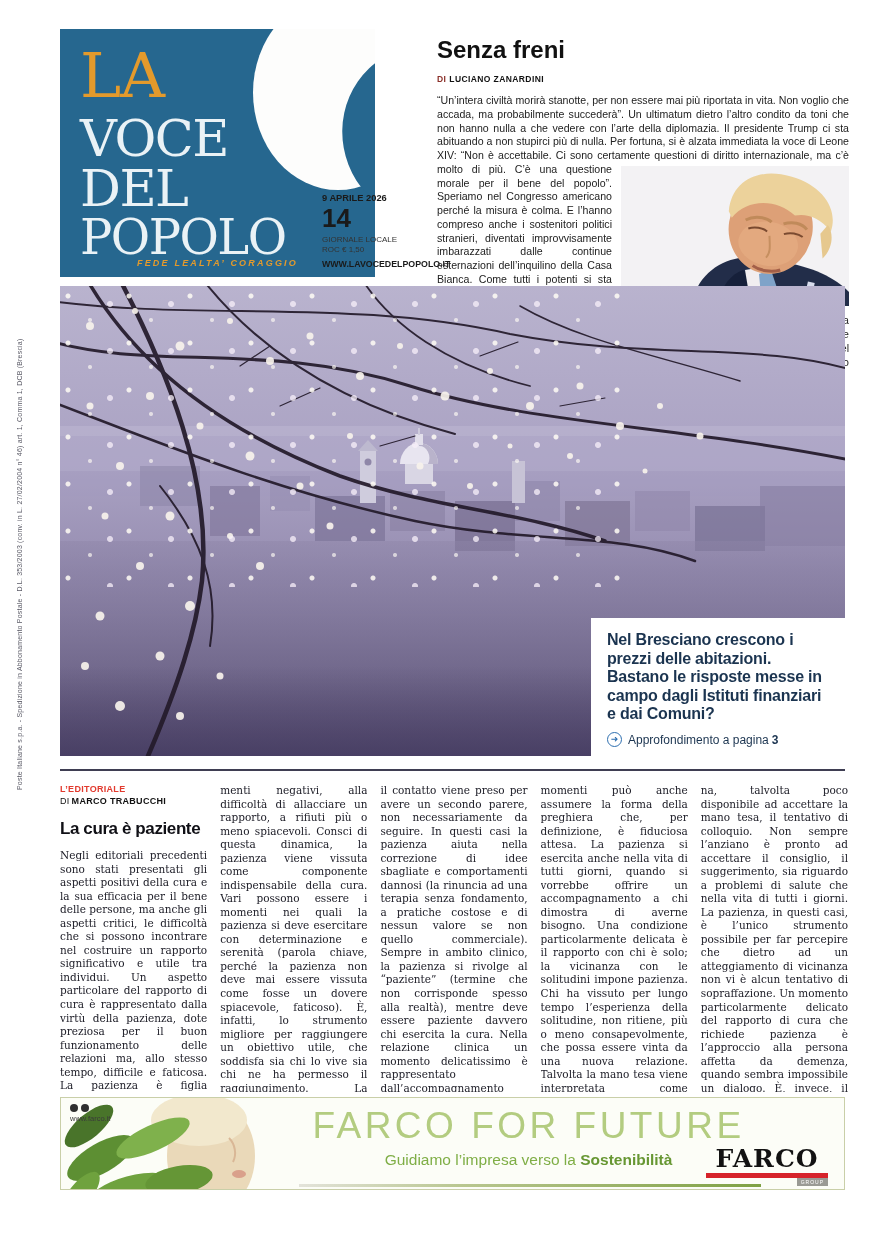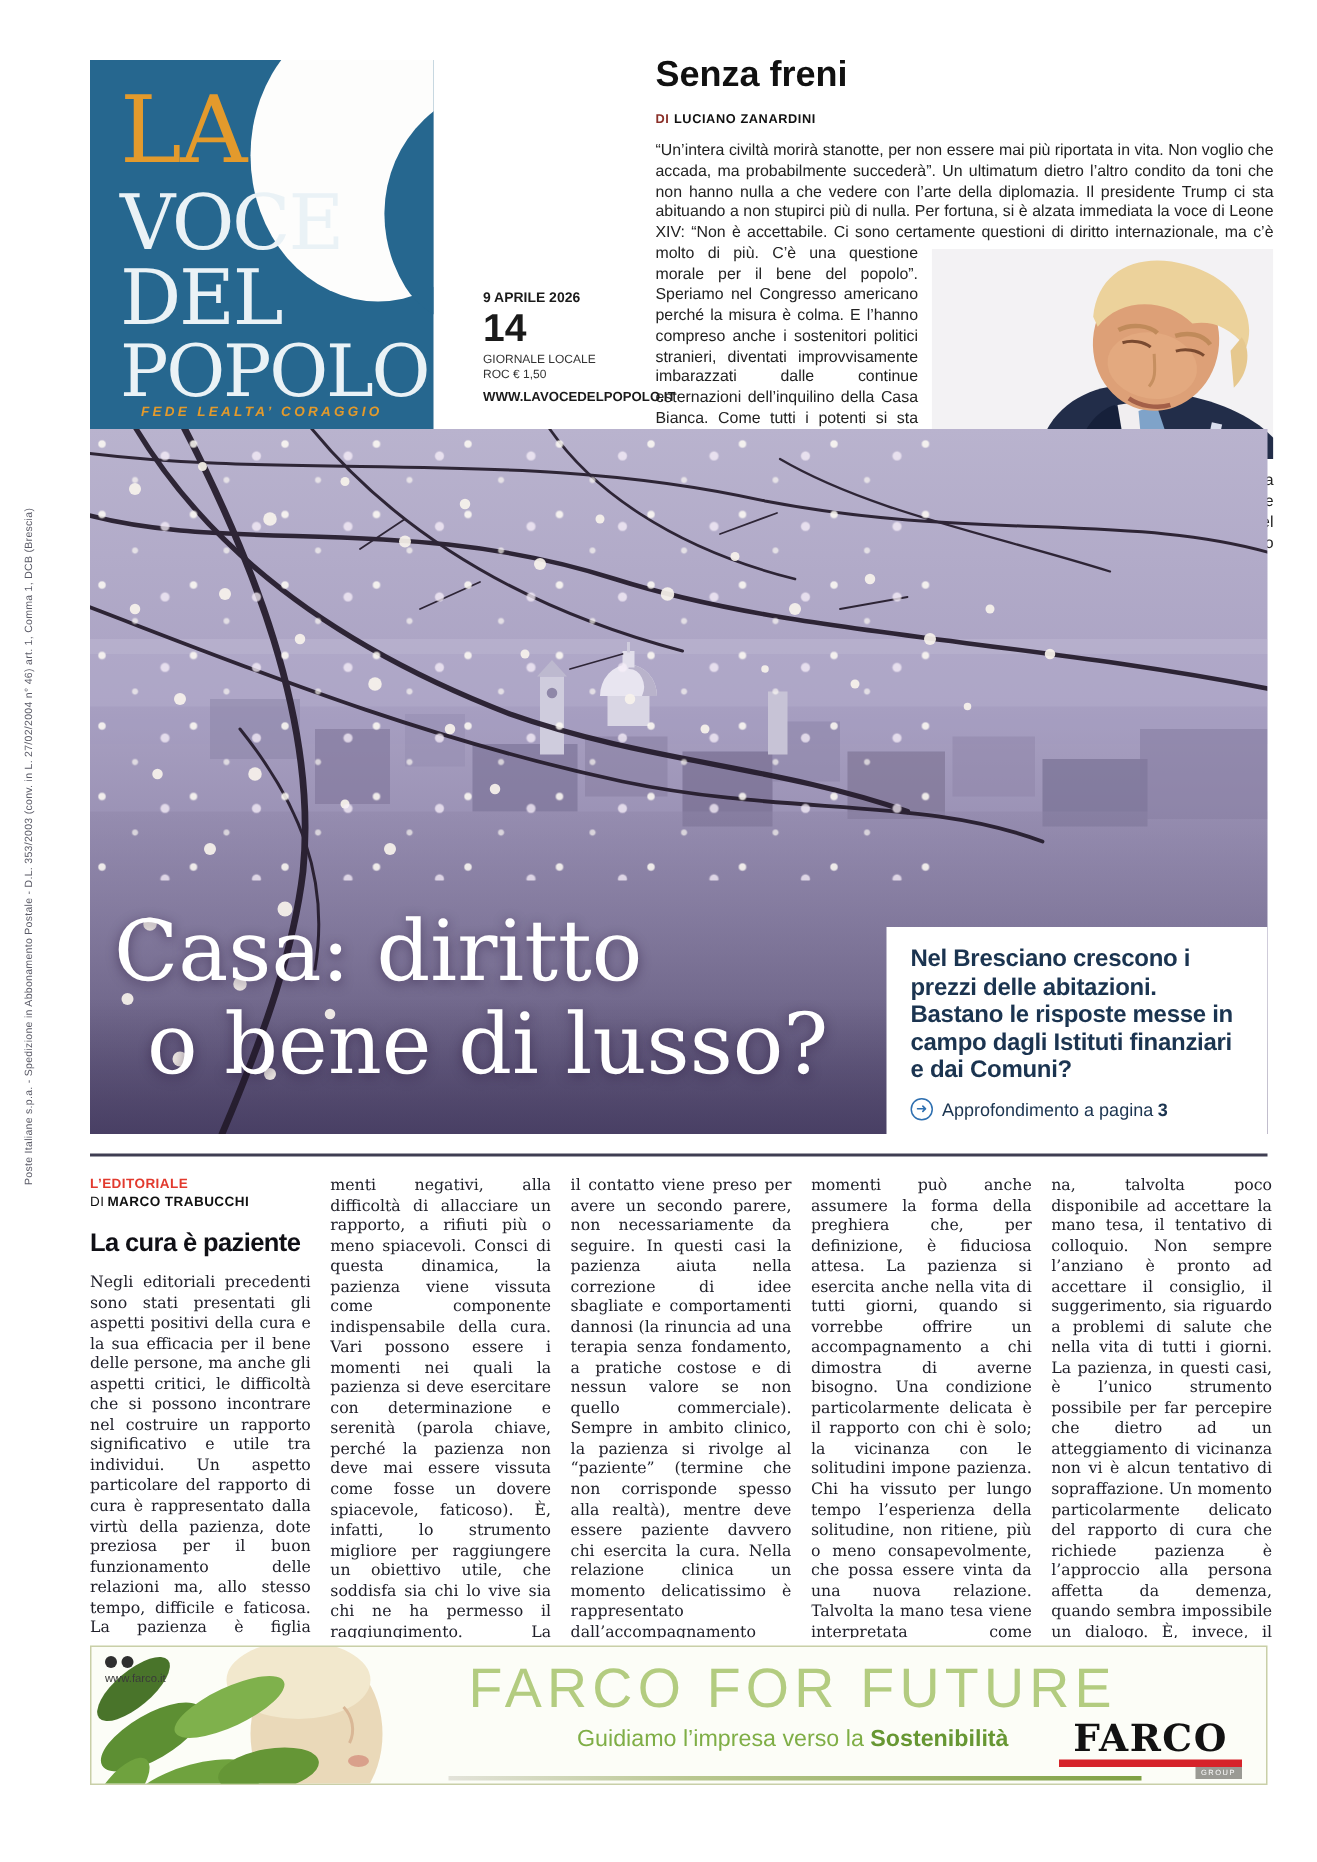--- a/index.html
+++ b/index.html
@@ -5,22 +5,22 @@
   html,body{margin:0;padding:0;background:#fff;}
   .page{position:relative;width:878px;height:1241px;background:#fff;overflow:hidden;
         font-family:"Liberation Sans",sans-serif;color:#1a1a1a;}
 
   
   .edge-imprint{position:absolute;left:16px;top:270px;height:520px;width:12px;
       writing-mode:vertical-rl;transform:rotate(180deg);
       font-size:7px;color:#5a5a66;letter-spacing:.2px;white-space:nowrap;}
 
   
-  .masthead{position:absolute;left:60px;top:40px;width:229px;height:248px;
-      background:#26678f;overflow:hidden;}
+  .masthead{position:absolute;left:60px;top:29px;width:296px;height:248px;
+      background:#26678f;overflow:hidden;padding-left:19px;}
   .quote-white{position:absolute;top:-34px;right:-48px;width:170px;height:195px;
       background:#fdfdfc;border-radius:50%;}
   .quote-cut{position:absolute;top:58px;right:-64px;width:150px;height:150px;
       background:#26678f;border-radius:58% 42% 55% 45% / 60% 42% 58% 40%;
       transform:rotate(-32deg);}
   .mh-la{position:absolute;left:20px;top:16px;font-family:"DejaVu Serif",serif;
       font-size:62px;line-height:1;color:#e39a2c;letter-spacing:-1px;}
   .mh-word{position:absolute;left:20px;font-family:"DejaVu Serif",serif;
       color:#eaf2f6;letter-spacing:-1.5px;line-height:1;}
   .mh-voce{top:84px;font-size:51px;}
@@ -258,24 +258,20 @@
           <circle cx="450" cy="160" r="2.5"></circle>
           <circle cx="510" cy="170" r="3"></circle>
         <circle cx="585" cy="185" r="2.5"></circle>
           <circle cx="30" cy="120" r="3.5"></circle>
           <circle cx="45" cy="230" r="3.5"></circle>
         <circle cx="25" cy="380" r="4"></circle>
       </g>
     </svg>
     <div class="speckles"></div>
 
-    <div class="hero-headline">
-      <div>Casa: diritto</div>
-      <div class="l2">o bene di lusso?</div>
-    </div>
 
     <div class="teaser-box">
       <div class="teaser-text">Nel Bresciano crescono i prezzi delle abitazioni. Bastano le risposte messe in campo dagli Istituti finanziari e dai Comuni?</div>
       <div class="teaser-link">
         <span class="arrow-circle">➜</span>
         <span>Approfondimento a pagina</span>
         <b>3</b>
       </div>
     </div>
   </div>

